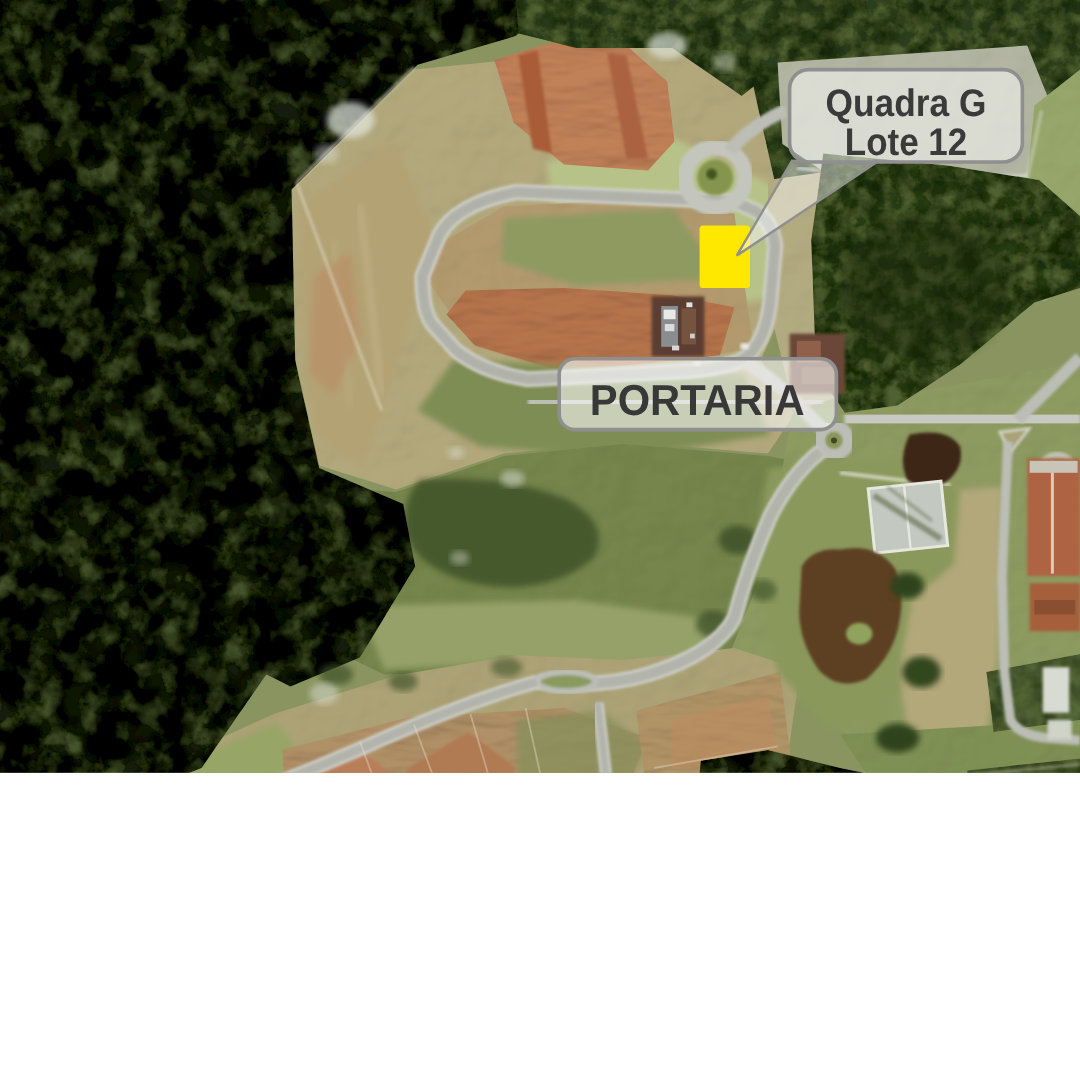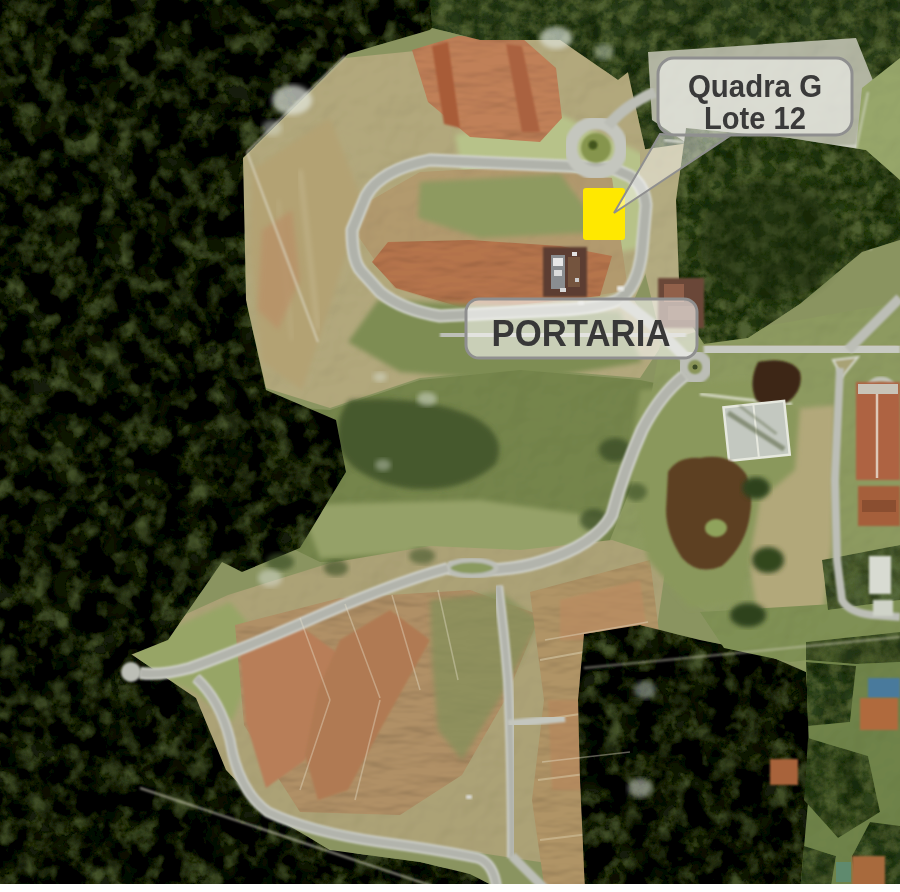--- a/index.html
+++ b/index.html
@@ -1,16 +1,16 @@
 <!DOCTYPE html>
 <html><head>
 <meta charset="utf-8">
 <style>
   html,body{margin:0;padding:0;background:#fff;}
-  #stage{position:relative;width:900px;height:884px;overflow:hidden;font-family:"Liberation Sans",sans-serif;}
+  #stage{position:relative;width:900px;height:644px;overflow:hidden;font-family:"Liberation Sans",sans-serif;}
   svg{display:block;}
 </style>
 </head>
 <body>
 <div id="stage">
 <svg width="900" height="892" viewBox="0 0 900 892" xmlns="http://www.w3.org/2000/svg">
 <defs>
   <filter id="forestDark" x="-5%" y="-5%" width="110%" height="110%">
     <feTurbulence type="fractalNoise" baseFrequency="0.058" numOctaves="4" seed="8" result="n"></feTurbulence>
     <feColorMatrix in="n" type="matrix" values="0 0 0 0 0  0 0 0 0 0  0 0 0 0 0  1.67 1.67 1.67 0 -2.26" result="a"></feColorMatrix>

